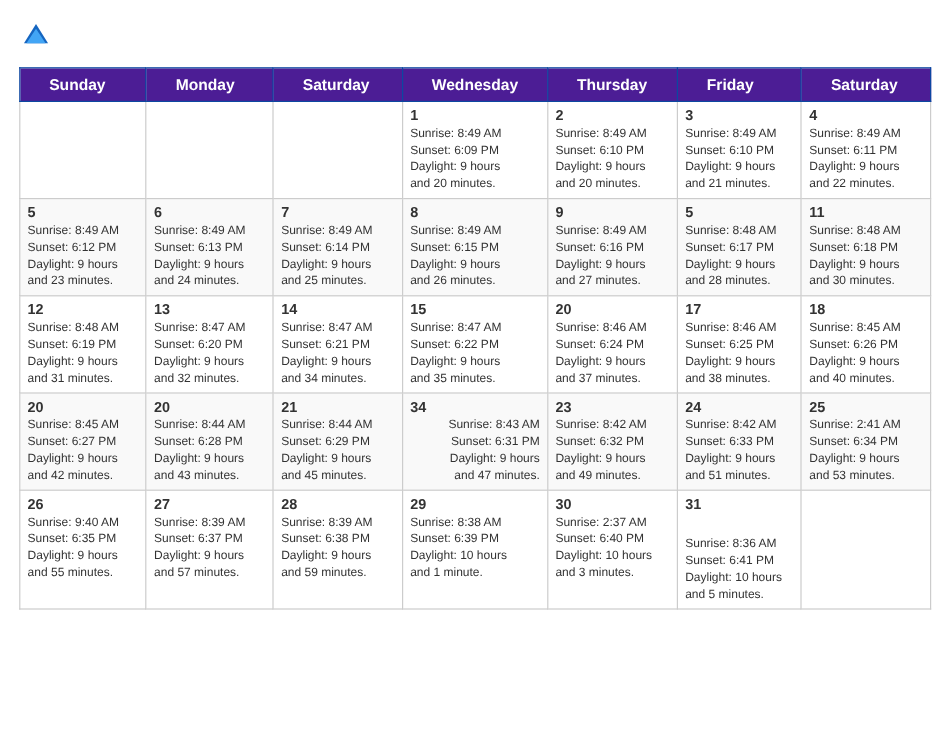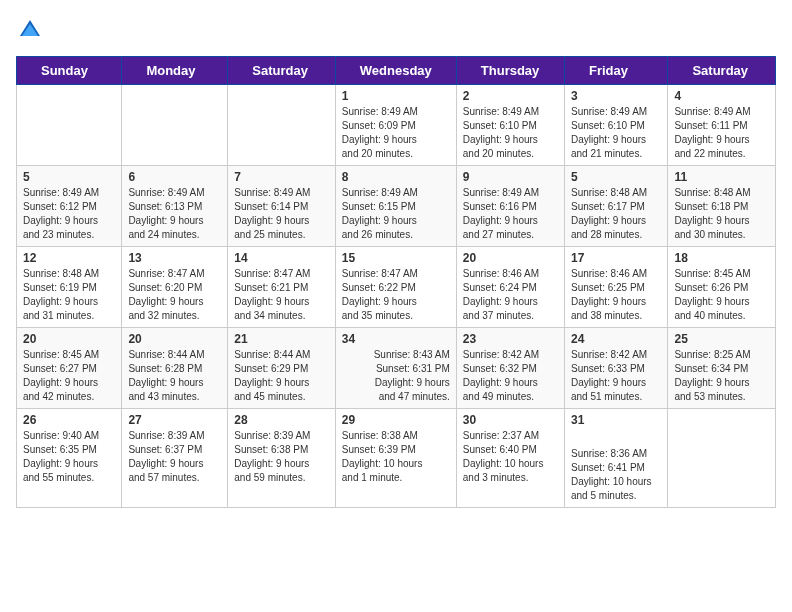--- a/index.html
+++ b/index.html
@@ -292,21 +292,21 @@
         </td>
         <td>
           <span class="day-number">24</span>
           <div class="day-info" style="white-space: pre-line;">Sunrise: 8:42 AM
 Sunset: 6:33 PM
 Daylight: 9 hours
 and 51 minutes.</div>
         </td>
         <td>
           <span class="day-number">25</span>
-          <div class="day-info" style="white-space: pre-line;">Sunrise: 8:25 AM
+          <div class="day-info" style="white-space: pre-line;">Sunrise: 2:41 AM
 Sunset: 6:34 PM
 Daylight: 9 hours
 and 53 minutes.</div>
         </td>
       </tr>
       <tr>
         <td>
           <span class="day-number">26</span>
           <div class="day-info" style="white-space: pre-line;">Sunrise: 9:40 AM
 Sunset: 6:35 PM

